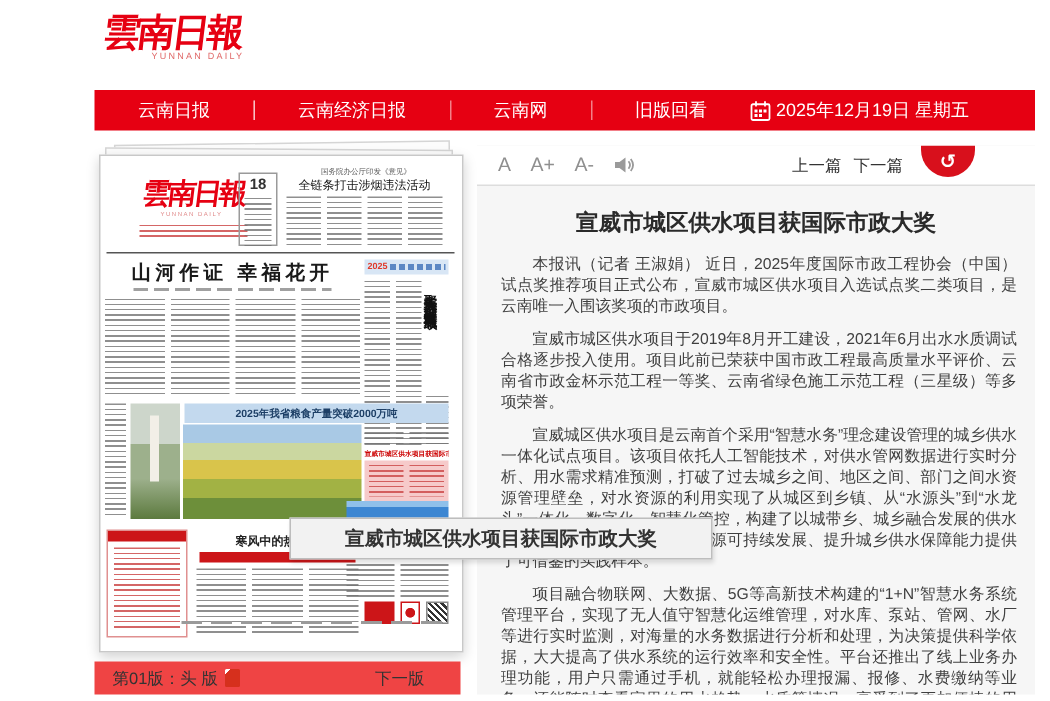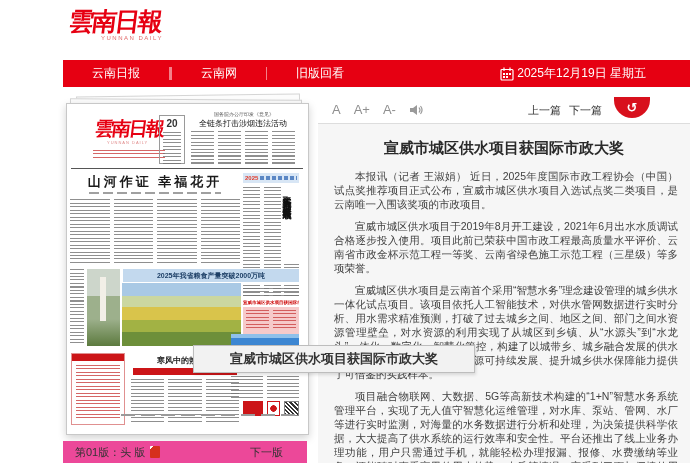--- a/index.html
+++ b/index.html
@@ -92,21 +92,21 @@
   .np-qrrow span{position:static;display:block;}
   .np-redbox{width:20px;height:15px;background:#cc1518;}
   .np-stamp{width:11px;height:13px;border:1px solid #cc1518;
             background:radial-gradient(circle at 50% 50%,#cc1518 0 3px,transparent 3.5px);}
   .np-qr{width:13px;height:13px;border:1px solid #888;
          background:repeating-linear-gradient(45deg,#333 0 1.5px,#fff 1.5px 3px);}
   .np-footer{left:54px;top:310px;width:178px;height:2px;
              background:repeating-linear-gradient(to right,#9a9a9a 0 14px,transparent 14px 20px);}
 
   
-  .page-bar{position:absolute;left:63px;top:441px;width:244px;height:22px;background:#ec4899;
+  .page-bar{position:absolute;left:63px;top:441px;width:244px;height:22px;background:#ef4444;
             display:flex;align-items:center;font-size:11px;color:#333;}
   .pb-label{margin-left:12px;}
   .pdf-icon{width:10px;height:12px;margin-left:5px;border-radius:1px;
             background:linear-gradient(135deg,#fff 0 2.5px,#d6301d 2.5px);}
   .pb-next{margin-left:auto;margin-right:24px;cursor:pointer;}
 
   
   .panel{position:absolute;left:318px;top:97px;width:372px;height:366px;background:#f6f6f6;overflow:hidden;}
   .toolbar{position:relative;height:26px;background:#fff;border-bottom:1px solid #ddd;
            display:flex;align-items:center;gap:13px;padding-left:14px;color:#8f8f8f;font-size:13px;}
@@ -133,20 +133,21 @@
 
   <div class="logo">
     <div class="logo-text">雲南日報</div>
     <div class="logo-sub">YUNNAN DAILY</div>
   </div>
 
   <div class="nav">
     <span class="nav-item">云南日报</span>
     <span class="nav-sep"></span>
     <span class="nav-sep"></span>
+    <span class="nav-item">云南经济日报</span>
     <span class="nav-sep"></span>
     <span class="nav-item">云南网</span>
     <span class="nav-sep"></span>
     <span class="nav-item">旧版回看</span>
     <span class="nav-right">
       <svg width="14" height="14" viewBox="0 0 14 14">
         <rect x="1" y="2.5" width="12" height="10.5" rx="1" fill="none" stroke="#fff" stroke-width="1.2"></rect>
         <line x1="4" y1="0.5" x2="4" y2="4" stroke="#fff" stroke-width="1.2"></line>
         <line x1="10" y1="0.5" x2="10" y2="4" stroke="#fff" stroke-width="1.2"></line>
         <rect x="3" y="6" width="2" height="2" fill="#fff"></rect>
@@ -161,21 +162,21 @@
 
   <div class="paper-sheet sheet-a"></div>
   <div class="paper-sheet sheet-b"></div>
 
   <div class="newspaper">
     <div class="np-logo">雲南日報</div>
     <div class="np-logo-sub">YUNNAN DAILY</div>
     <div class="np-mast-info ft-red"></div>
 
     <div class="np-datebox">
-      <span class="day">20</span>
+      <span class="day">18</span>
       <span class="mini ft"></span>
     </div>
 
     <div class="np-kicker">国务院办公厅印发《意见》</div>
     <div class="np-tophead">全链条打击涉烟违法活动</div>
     <div class="np-topcols cols">
       <i class="ft"></i>
         <i class="ft"></i>
         <i class="ft"></i>
         <i class="ft"></i>

